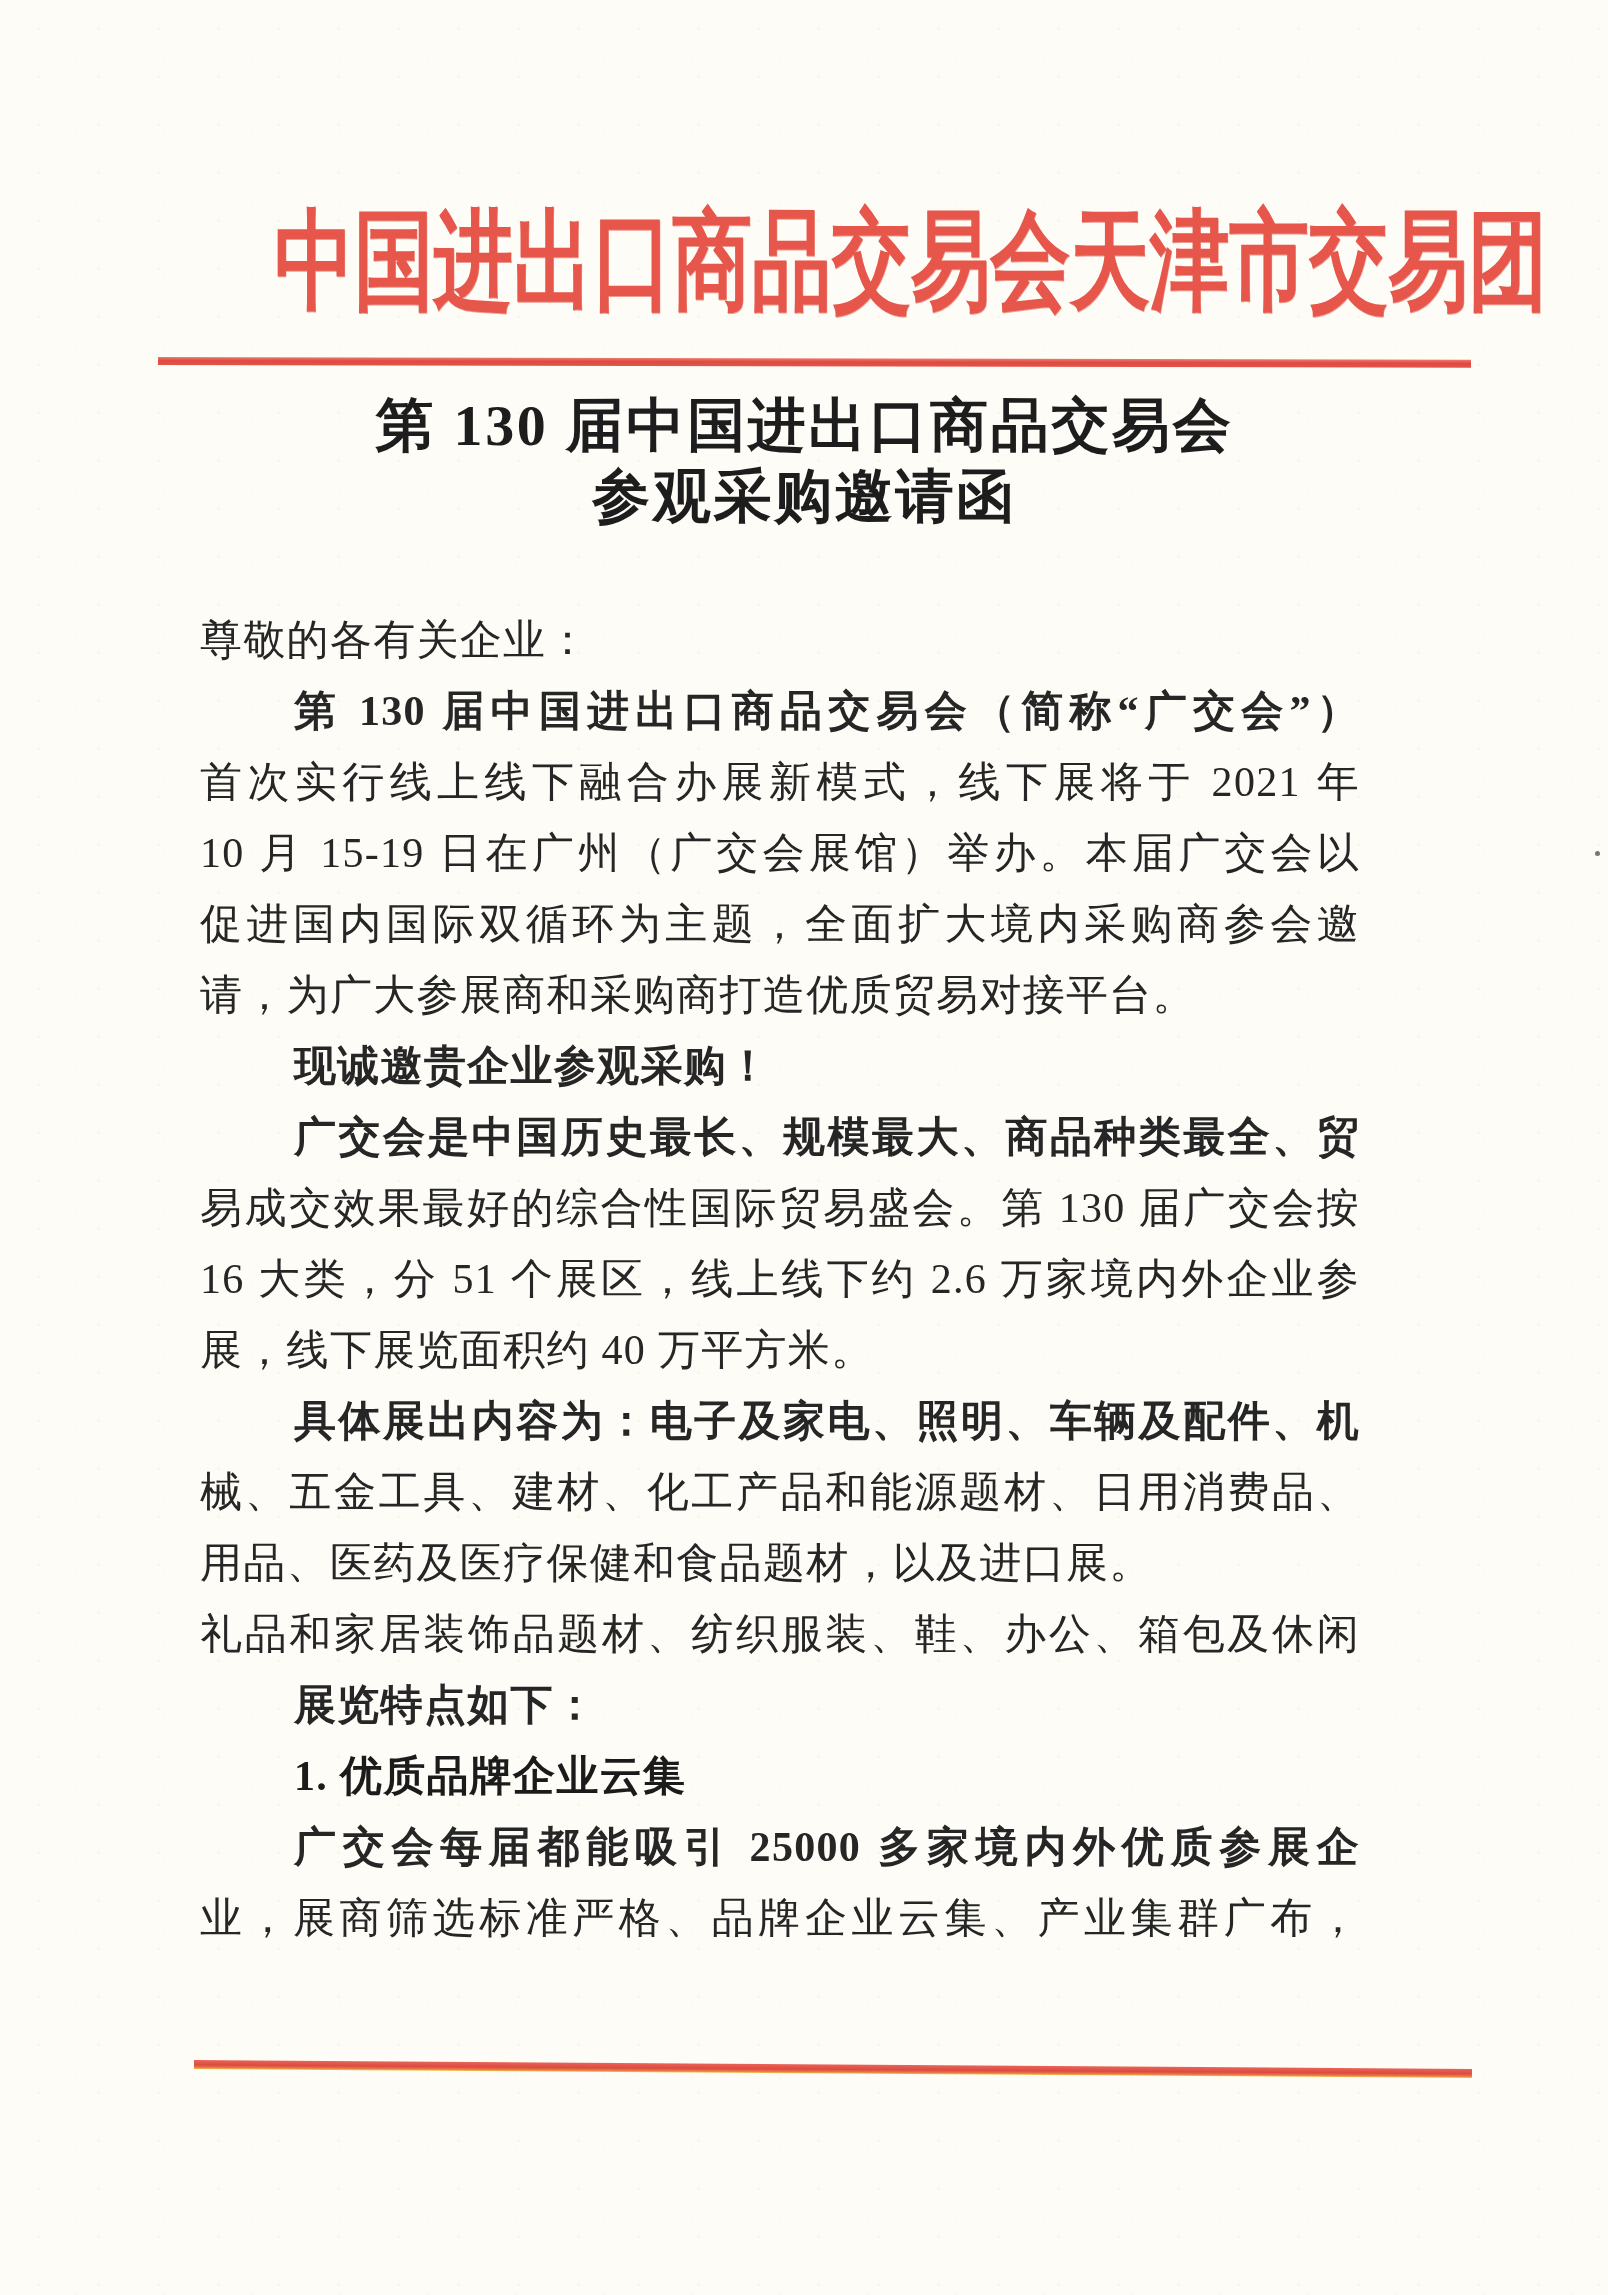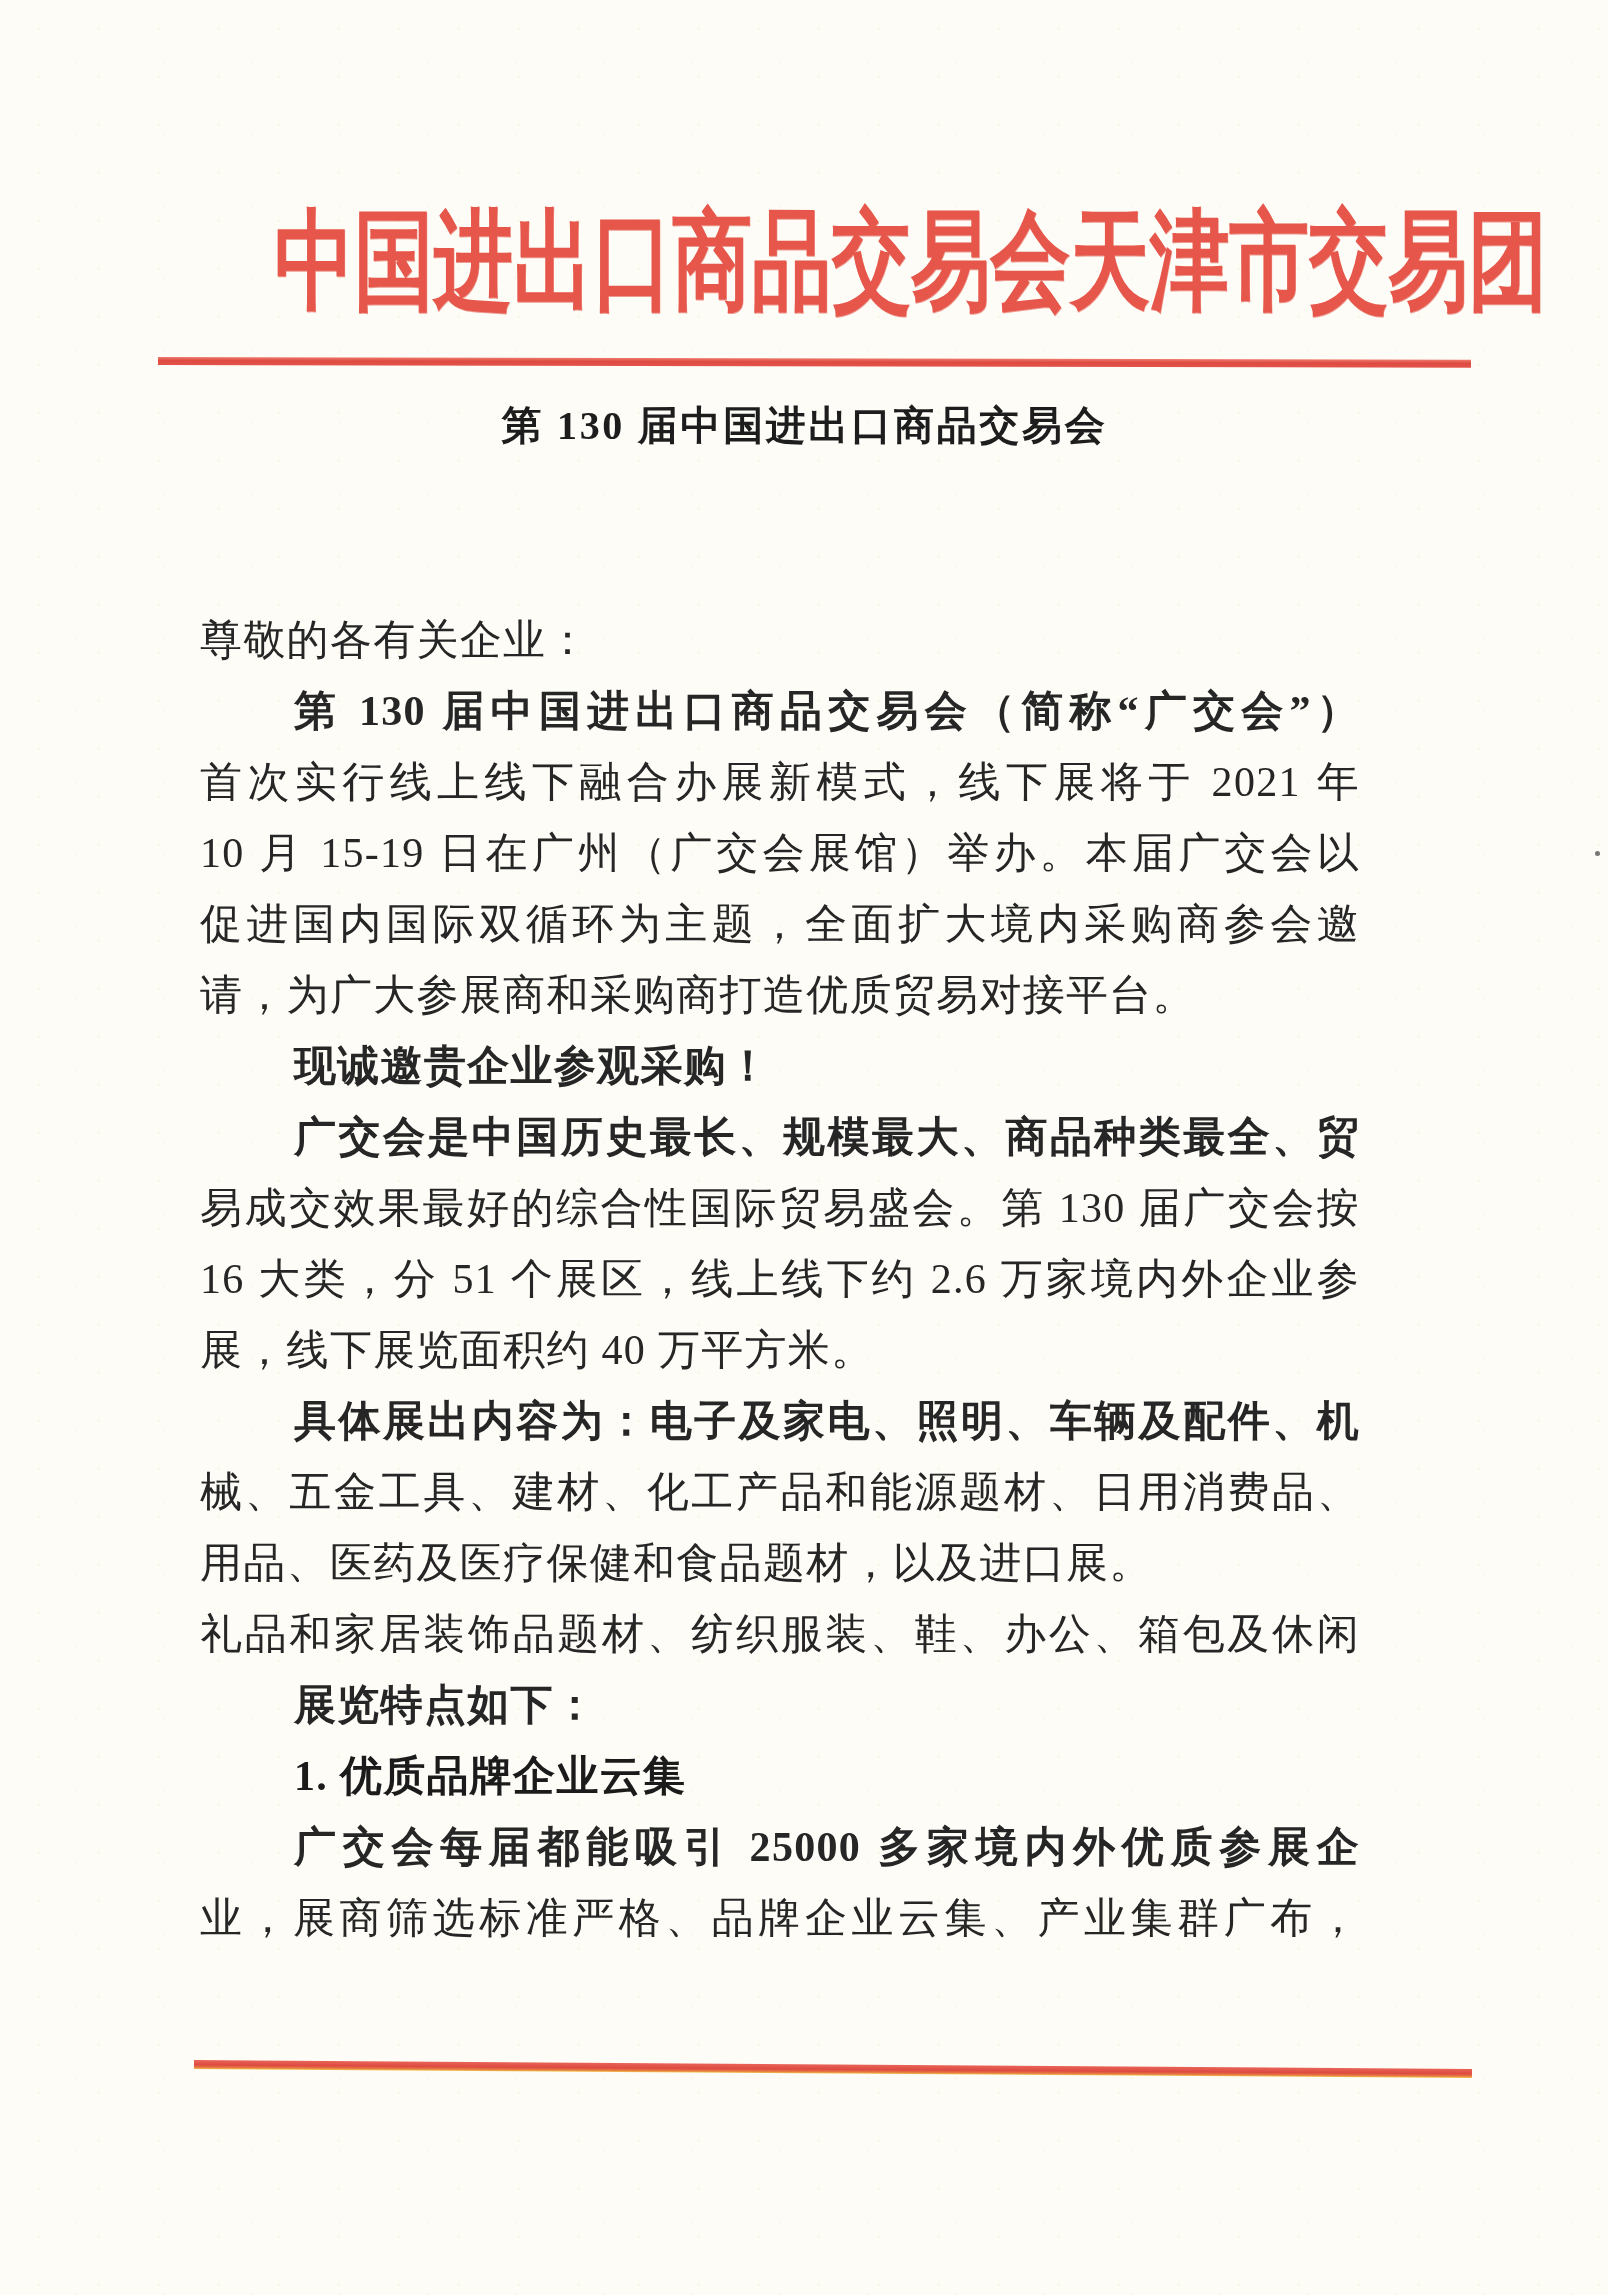--- a/index.html
+++ b/index.html
@@ -44,21 +44,21 @@
     background:linear-gradient(180deg,#ef7a6d 0%,#dd4a41 45%,#e4544b 100%);
     transform:rotate(.12deg);
     transform-origin:left center;
   }
   
   .doc-title{
     position:absolute;
     top:390px;left:0;width:100%;
     text-align:center;
     color:#1d1d1d;
-    font-size:40px;line-height:71px;
+    font-size:58px;line-height:71px;
     font-weight:600;
     letter-spacing:2.7px;
     white-space:nowrap;
   }
   
   .body-block{
     position:absolute;
     left:200px;top:605px;width:1160px;
     font-size:42px;
     line-height:71px;
@@ -101,20 +101,21 @@
 <div class="page">
 
   <div class="org-title">
     <span class="stretch">中国进出口商品交易会天津市交易团</span>
   </div>
 
   <div class="rule-top"></div>
 
   <div class="doc-title">
     <div>第 130 届中国进出口商品交易会</div>
+    <div>参观采购邀请函</div>
   </div>
 
   <div class="body-block">
     <div class="line">尊敬的各有关企业：</div>
     <div class="line indent justify">第 130 届中国进出口商品交易会（简称“广交会”）</div>
     <div class="line justify">首次实行线上线下融合办展新模式，线下展将于 2021 年</div>
     <div class="line justify">10 月 15-19 日在广州（广交会展馆）举办。本届广交会以</div>
     <div class="line justify">促进国内国际双循环为主题，全面扩大境内采购商参会邀</div>
     <div class="line">请，为广大参展商和采购商打造优质贸易对接平台。</div>
     <div class="line indent">现诚邀贵企业参观采购！</div>

